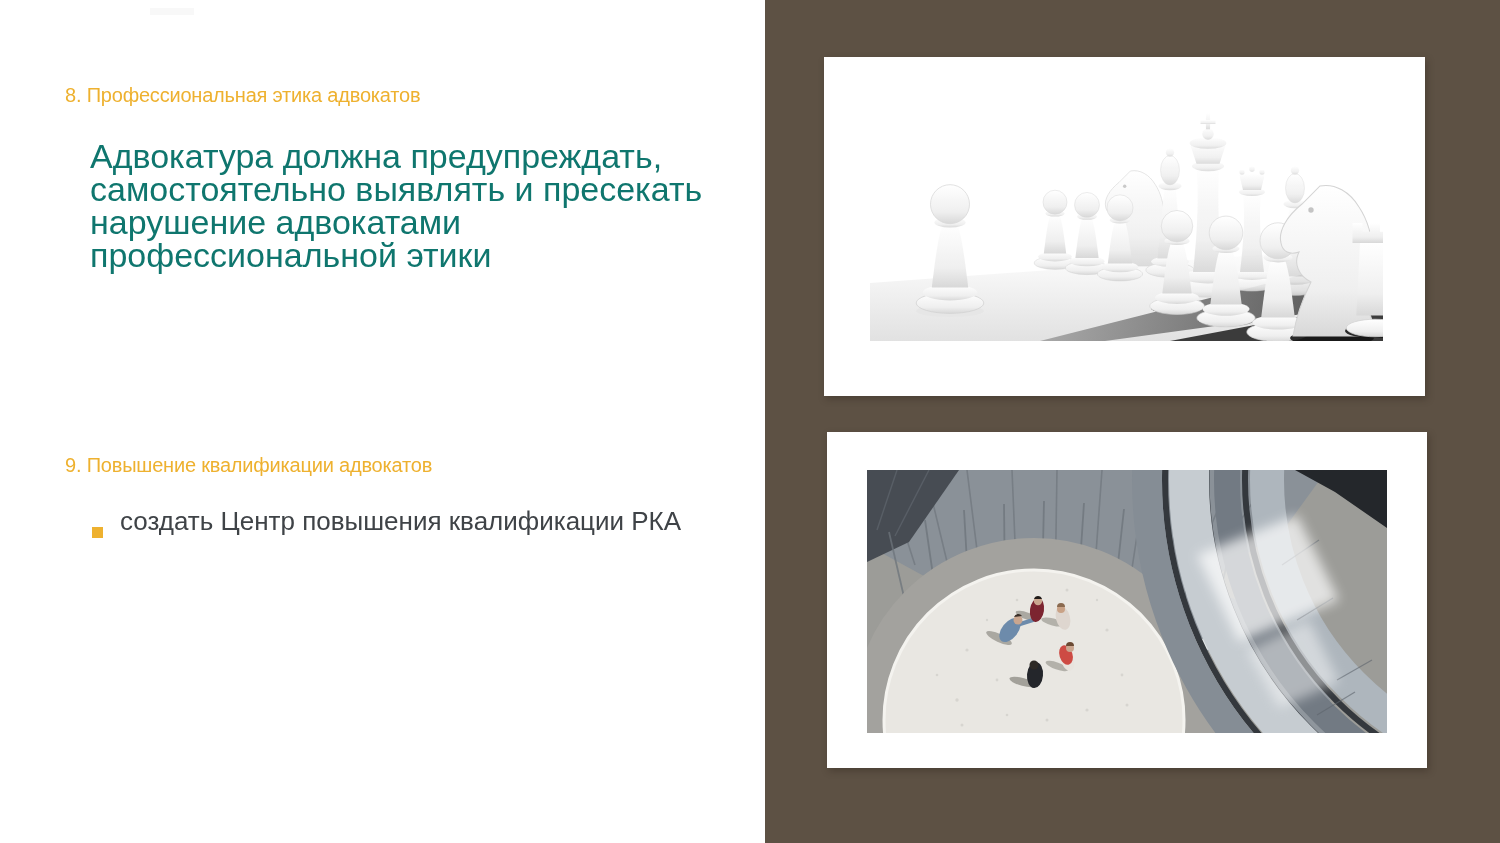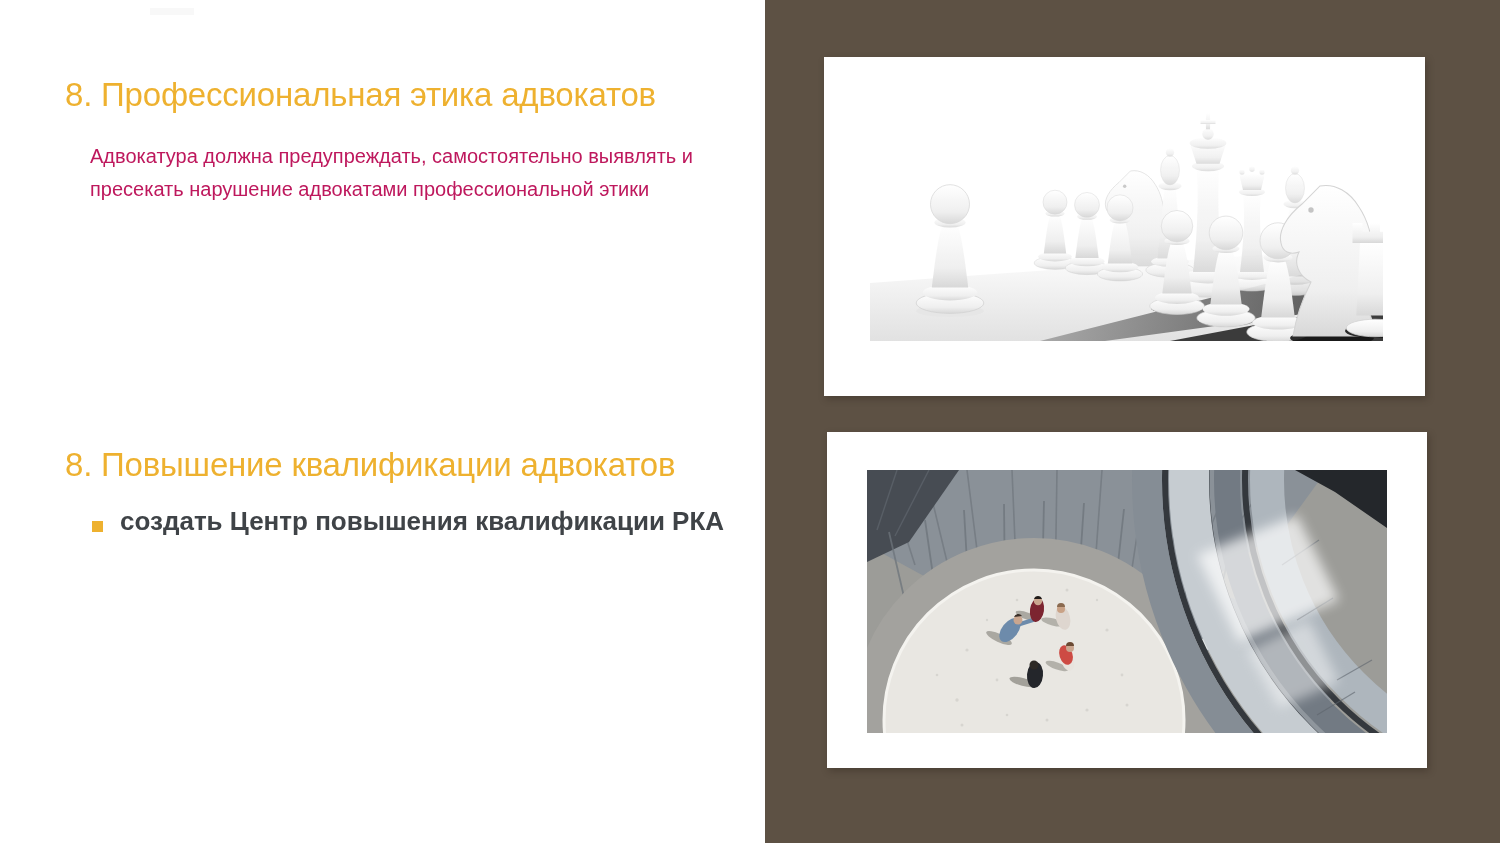--- a/index.html
+++ b/index.html
@@ -5,31 +5,31 @@
   html,body{margin:0;padding:0;background:#ffffff;}
   .slide{
     position:relative;width:1500px;height:843px;overflow:hidden;
     background:#ffffff;font-family:"Liberation Sans", sans-serif;
     color:#3f4347;
   }
   
   .artifact{position:absolute;left:150px;top:8px;width:44px;height:7px;background:#f8f8f8;}
   .heading{
     position:absolute;left:65px;margin:0;
-    font-size:33px;line-height:34px;font-weight:400;color:#eeb12f;
+    font-size:20px;line-height:34px;font-weight:400;color:#eeb12f;
     letter-spacing:-0.2px;white-space:nowrap;
   }
   .heading-8{top:78px;}
   .heading-9{top:448px;}
   .body-text{
     position:absolute;left:90px;top:140px;width:640px;margin:0;
-    font-size:20px;line-height:33px;color:#be185d;
+    font-size:34px;line-height:33px;color:#0f766e;
   }
   .bullet-list{position:absolute;left:90px;top:505px;width:670px;}
-  .bullet-row{display:flex;align-items:center;margin:0 0 19px 0;font-weight:bold;}
+  .bullet-row{display:flex;align-items:flex-end;margin:0 0 19px 0;}
   .bullet-marker{
     flex:0 0 auto;width:11px;height:11px;margin:10px 17px 0 2px;
     background:#eeb12f;
   }
   .bullet-text{margin:0;font-size:26px;line-height:33px;color:#3f4347;width:640px;}
   
   .right-panel{
     position:absolute;left:765px;top:0;width:735px;height:843px;
     background:#5d5144;
   }
@@ -47,21 +47,21 @@
 </head>
 <body>
 
 <div class="slide">
 
   <div class="artifact"></div>
 
   <h2 class="heading heading-8">8. Профессиональная этика адвокатов</h2>
   <p class="body-text">Адвокатура должна предупреждать, самостоятельно выявлять и пресекать нарушение адвокатами профессиональной этики</p>
 
-  <h2 class="heading heading-9">8. Повышение квалификации адвокатов</h2>
+  <h2 class="heading heading-9">9. Повышение квалификации адвокатов</h2>
   <div class="bullet-list">
     <div class="bullet-row">
       <span class="bullet-marker"></span>
       <p class="bullet-text">создать Центр повышения квалификации РКА</p>
     </div>
   </div>
 
   <div class="right-panel">
 
     <div class="photo-card card-chess">

